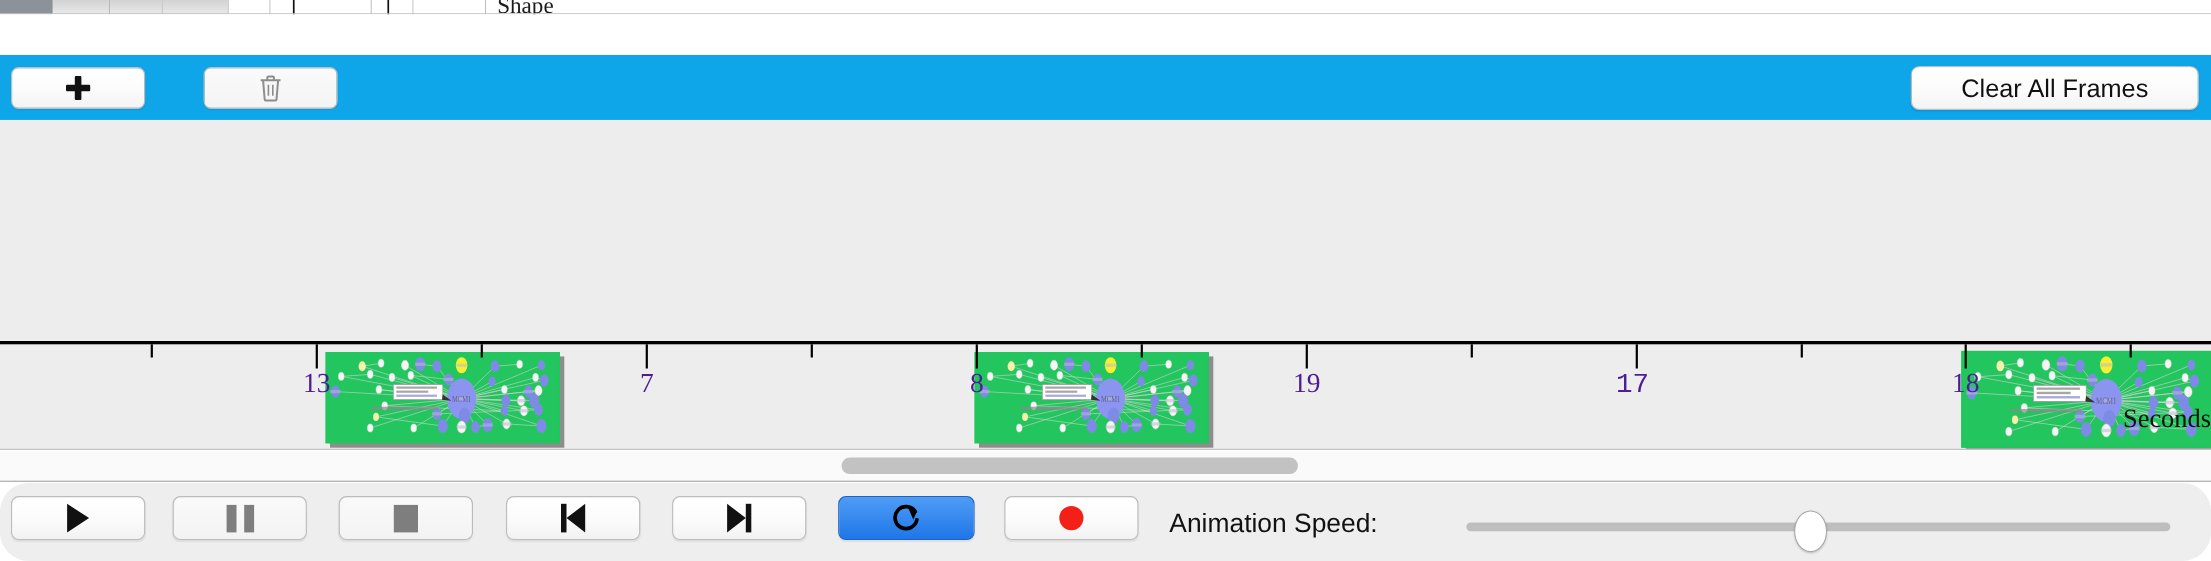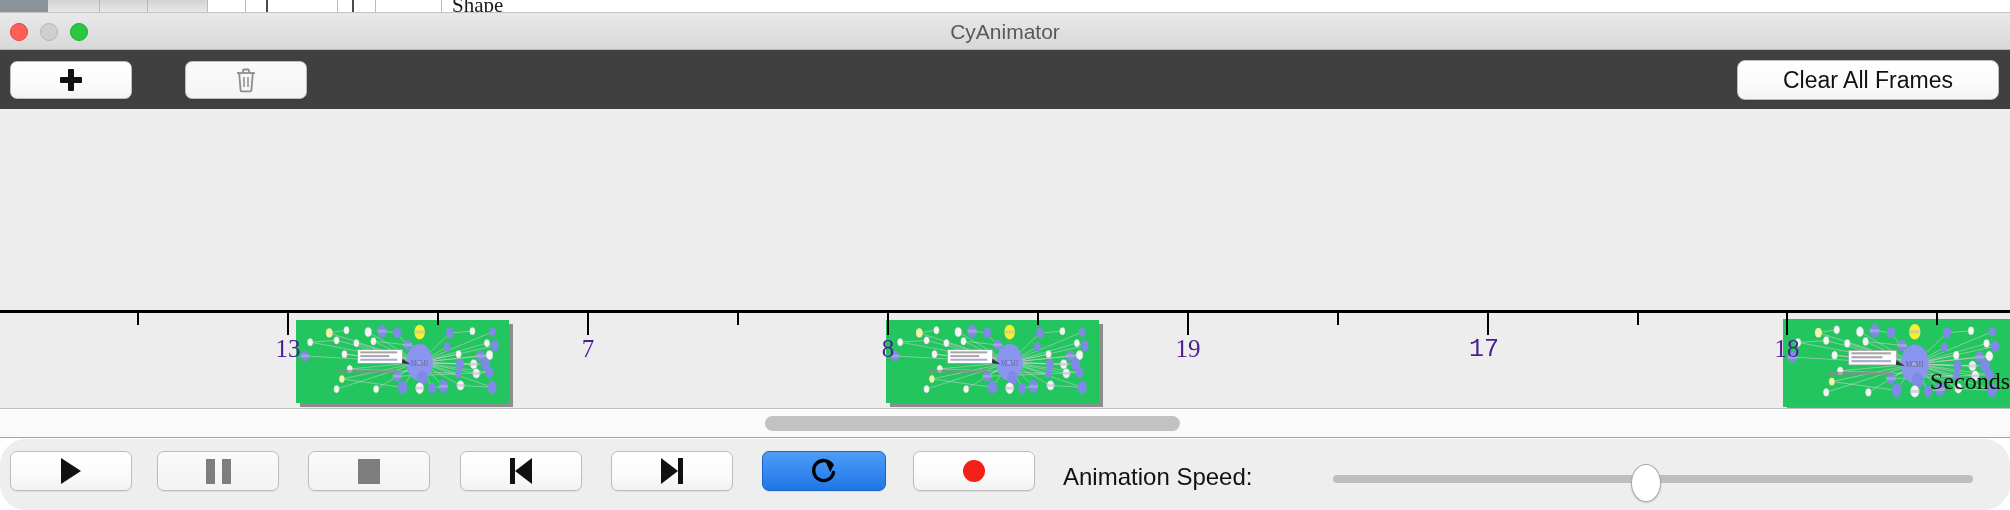--- a/index.html
+++ b/index.html
@@ -54,21 +54,21 @@
   .dot.green  { background: #27c93f; border: 1px solid #1aab29; }
   .win-title {
     position: absolute; left: 0; top: 0; width: 2010px; height: 37px;
     line-height: 37px; text-align: center;
     font-size: 21px; color: #555a5f;
   }
 
   
   .toolbar {
     position: absolute; left: 0; top: 50px; width: 2010px; height: 69px;
-    background: #404040;
+    background: #0ea5e9;
     border-bottom: 1px solid #a8a8a8;
   }
   .btn {
     position: absolute;
     border: 1px solid #bdbdbd;
     border-radius: 7px;
     background: linear-gradient(to bottom, #ffffff 0%, #fbfbfb 60%, #f3f3f3 100%);
     box-shadow: 0 1px 1px rgba(0,0,0,.07);
     display: flex; align-items: center; justify-content: center;
     cursor: default;
@@ -207,28 +207,20 @@
     <div class="bg-seg" style="left:246px;width:92px;background:#ffffff;"></div>
     <div class="bg-seg" style="left:338px;width:38px;background:#ffffff;"></div>
     <div class="bg-seg" style="left:376px;width:66px;background:#ffffff;"></div>
     <div class="bg-seg" style="left:442px;width:1568px;background:#ffffff;border-right:none;"></div>
     <span class="bg-glyph" style="left:262px;">∣</span>
     <span class="bg-glyph" style="left:348px;">∣</span>
     <span class="bg-text">Shape</span>
     <div class="bg-line"></div>
   </div>
 
-  <div class="titlebar">
-    <div class="traffic">
-      <span class="dot red"></span>
-      <span class="dot yellow"></span>
-      <span class="dot green"></span>
-    </div>
-    <div class="win-title">CyAnimator</div>
-  </div>
 
   <div class="toolbar">
     <div class="btn btn-add">
       <span class="plus-icon"></span>
     </div>
     <div class="btn btn-del dim">
       <svg class="trash-icon" viewBox="0 0 24 26">
         <path d="M3 6 h18" stroke="#8d8d8d" stroke-width="1.8" fill="none"></path>
         <path d="M9 6 V3.5 a1 1 0 0 1 1-1 h4 a1 1 0 0 1 1 1 V6" stroke="#8d8d8d" stroke-width="1.8" fill="none"></path>
         <path d="M5.2 6 L6.6 23.4 a1 1 0 0 0 1 .9 h8.8 a1 1 0 0 0 1-.9 L18.8 6" stroke="#8d8d8d" stroke-width="1.8" fill="none"></path>

